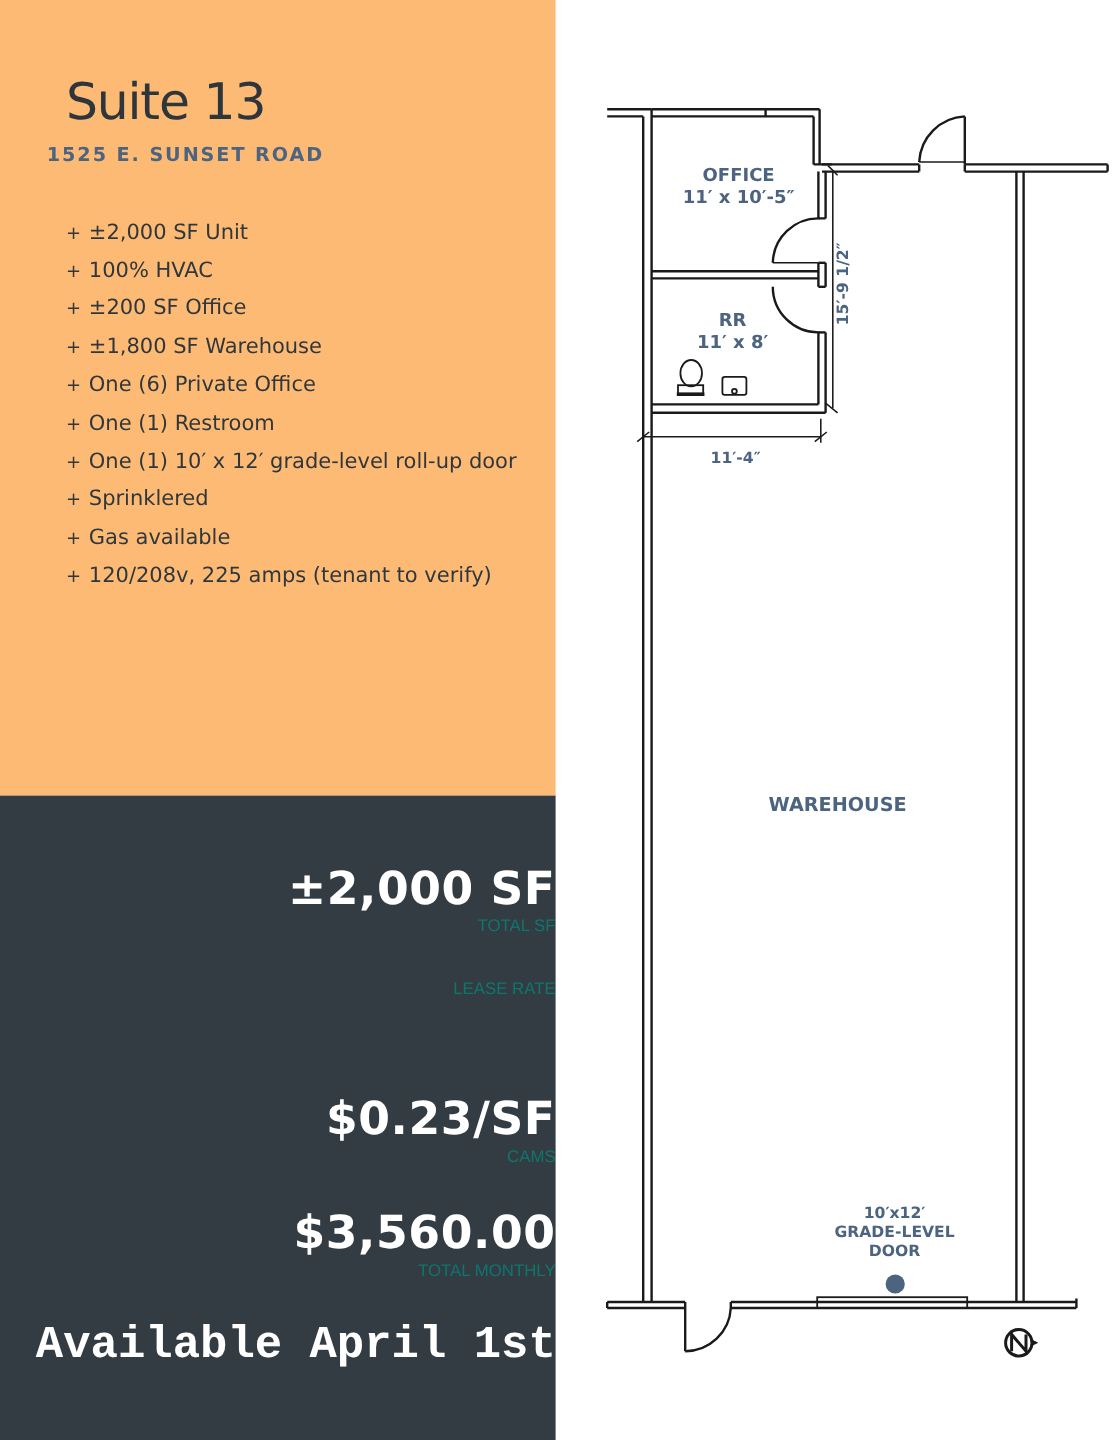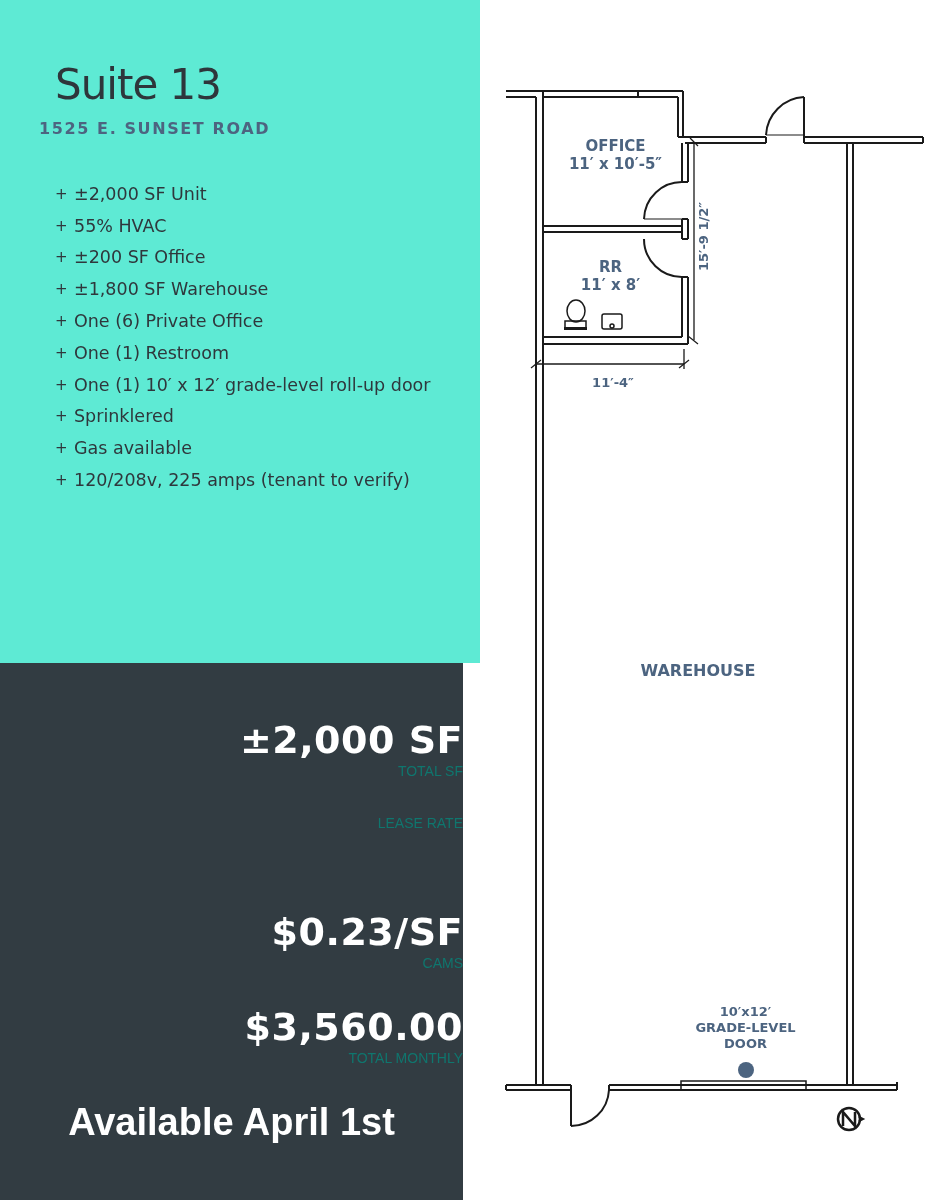--- a/index.html
+++ b/index.html
@@ -3,22 +3,21 @@
   <meta charset="utf-8">
   <style>
     html, body { margin: 0; padding: 0; }
     body {
       width: 927px; height: 1200px; position: relative; overflow: hidden;
       background: #ffffff;
       font-family: "DejaVu Sans", sans-serif;
     }
     .left-top {
       position: absolute; left: 0; top: 0; width: 463px; height: 663px;
-      background: #5eead4;
-      padding-left: 17px;
+      background: #fdba74;
     }
     .left-bottom {
       position: absolute; left: 0; top: 663px; width: 463px; height: 537px;
       background: #323c42;
     }
     .title {
       position: absolute; left: 55px; top: 58px;
       font-family: "DejaVu Sans", sans-serif;
       font-size: 42px; font-weight: normal; color: #2e363b;
       letter-spacing: -1px; margin: 0; line-height: 54px;
@@ -45,22 +44,22 @@
     }
     .stat .val {
       font-family: "DejaVu Sans", sans-serif; font-weight: bold;
       font-size: 38px; line-height: 44px; letter-spacing: 0.5px;
     }
     .stat .lbl {
       font-family: "Liberation Sans", sans-serif; font-size: 14px;
       line-height: 18px; margin-top: 0px; color: #0f766e;
     }
     .available {
-      position: absolute; left: 0; width: 463px; top: 1096px; text-align: center;
-      color: #ffffff; font-family: Liberation Sans, sans-serif; font-weight: bold;
+      position: absolute; left: 15px; width: 463px; top: 1096px; text-align: center;
+      color: #ffffff; font-family: Liberation Mono, monospace; font-weight: bold;
       font-size: 38px; line-height: 52px;
     }
     .plan { position: absolute; left: 463px; top: 0; width: 464px; height: 1200px; margin-top: 24px; }
     .plan-label {
       position: absolute; color: #4c6480; font-family: "DejaVu Sans", sans-serif;
       font-weight: bold; text-align: center; white-space: nowrap;
     }
   </style>
 </head>
 <body>
@@ -68,21 +67,21 @@
 <div class="left-top">
   <h1 class="title">Suite 13</h1>
   <p class="address">1525 E. SUNSET ROAD</p>
   <ul class="features">
     <li>
         <span class="plus">+</span>
         <span>±2,000 SF Unit</span>
       </li>
     <li>
         <span class="plus">+</span>
-        <span>55% HVAC</span>
+        <span>100% HVAC</span>
       </li>
     <li>
         <span class="plus">+</span>
         <span>±200 SF Office</span>
       </li>
     <li>
         <span class="plus">+</span>
         <span>±1,800 SF Warehouse</span>
       </li>
     <li>

